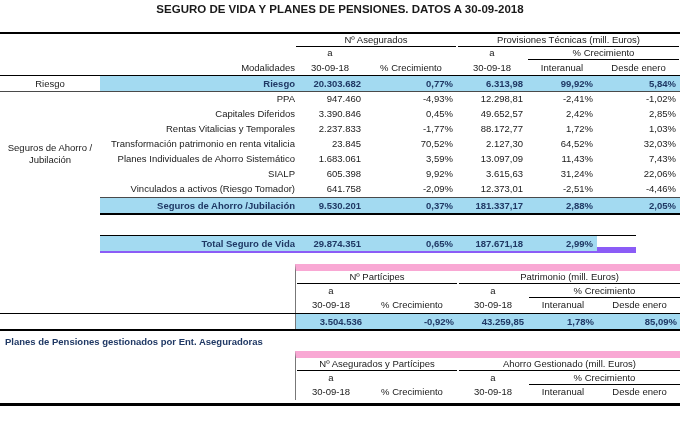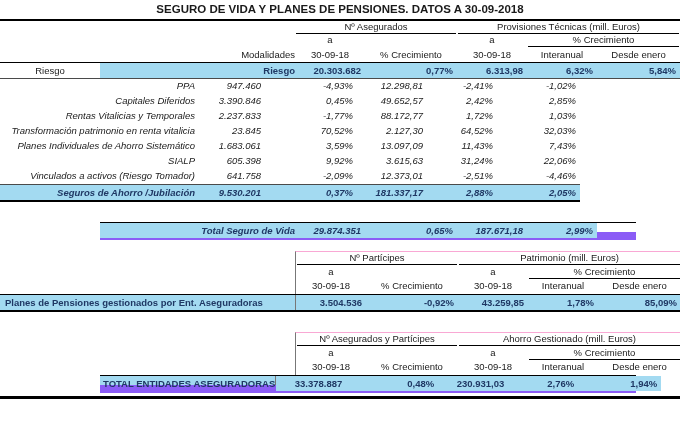--- a/index.html
+++ b/index.html
@@ -12,27 +12,27 @@
   body{background:#fff;}
   .page{
     position:relative;
     width:680px;height:421px;
     background:#fff;
     font-family:"Liberation Sans","DejaVu Sans",sans-serif;
     font-size:9.5px;color:var(--ink);
     overflow:hidden;
   }
   .title{
-    height:21px;line-height:18px;text-align:center;
+    height:34px;line-height:18px;text-align:center;
     font-size:11.5px;font-weight:bold;
     border-bottom:2px solid #000;
   }
   
   .row{display:grid;grid-template-columns:100px 195px 70px 92px 70px 70px 83px;}
-  .row6{display:grid;grid-template-columns:195px 70px 92px 70px 70px 83px;font-style:italic;}
+  .row6{display:grid;grid-template-columns:195px 70px 92px 70px 70px 83px;}
   .row5{display:grid;grid-template-columns:70px 92px 70px 70px 83px;}
   .gh2{display:grid;grid-template-columns:162px 223px;}
   .ghB{display:grid;grid-template-columns:70px 92px 70px 153px;}
   .h13{height:13px;line-height:12px;}
   .h14{height:14px;line-height:13px;}
   .h15{height:15px;line-height:14px;}
   .h16{height:16px;line-height:15px;}
   .h17{height:17px;line-height:14px;}
   .h18{height:18px;line-height:15px;}
   
@@ -50,27 +50,27 @@
   .bb2{border-bottom:2px solid #000;}
   .bt1{border-top:1px solid var(--thin);}
   .hdrline{border-bottom:1px solid #000;}
   
   .block{display:flex;}
   .blockcat{width:100px;}
   .blockrows{width:580px;}
   
   .prow{display:flex;}
   .spacer100{width:100px;}
-  .prow-in{width:536px;border-top:1px solid #000;border-bottom:8px solid #8b5cf6;}
+  .prow-in{width:536px;border-top:1px solid #000;border-bottom:6px solid #8b5cf6;}
   
   .bhead{display:flex;}
   .bleft{width:295px;}
-  .bright{width:385px;border-left:1px solid #777;border-top:1px solid #f9a8d4;}
+  .bright{width:385px;border-left:1px solid #777;border-top:7px solid #f9a8d4;}
   .trow{display:flex;border-top:1px solid #000;border-bottom:2px solid #000;}
-  .tlabel{width:295px;padding-left:5px;white-space:nowrap;}
+  .tlabel{width:295px;padding-left:5px;white-space:nowrap;margin-top:20px;}
   .tnums{width:385px;border-left:1px solid #777;}
   .t3flex{display:flex;}
   .t3label{width:195px;padding-left:3px;white-space:nowrap;}
   .gap20{height:20px;} .gap11{height:11px;}
   .botline{height:3px;background:#000;margin-top:3px;}
 </style>
 </head>
 <body>
 
 <div class="page">
@@ -100,26 +100,27 @@
     <div class="ctr">Interanual</div>
     <div class="ctr">Desde enero</div>
   </div>
 
   <div class="row h16 bb1">
     <div class="cat">Riesgo</div>
     <div class="mod b">Riesgo</div>
     <div class="num b">20.303.682</div>
     <div class="num b">0,77%</div>
     <div class="num b">6.313,98</div>
-    <div class="num b">6,32%</div>
+    <div class="num b">99,92%</div>
     <div class="num b">5,84%</div>
   </div>
 
 
   <div class="block">
+    <div class="blockcat cat">Seguros de Ahorro / Jubilación</div>
     <div class="blockrows">
       <div class="row6 h15">
         <div class="mod">PPA</div>
         <div class="num">947.460</div>
         <div class="num">-4,93%</div>
         <div class="num">12.298,81</div>
         <div class="num">-2,41%</div>
         <div class="num">-1,02%</div>
       </div>
       <div class="row6 h15">
@@ -248,29 +249,16 @@
       <div class="row5 h15">
         <div class="ctr">30-09-18</div>
         <div class="ctr">% Crecimiento</div>
         <div class="ctr">30-09-18</div>
         <div class="ctr">Interanual</div>
         <div class="ctr">Desde enero</div>
       </div>
     </div>
   </div>
 
-  <div class="prow">
-    <div class="spacer100"></div>
-    <div class="prow-in t3flex h18">
-      <div class="t3label b">TOTAL ENTIDADES ASEGURADORAS</div>
-      <div class="tnums row5 b" style="line-height:15px;">
-        <div class="num b">33.378.887</div>
-        <div class="num b">0,48%</div>
-        <div class="num b">230.931,03</div>
-        <div class="num b">2,76%</div>
-        <div class="num b">1,94%</div>
-      </div>
-    </div>
-  </div>
 
   <div class="botline"></div>
 
 </div>
 
 </body></html>

